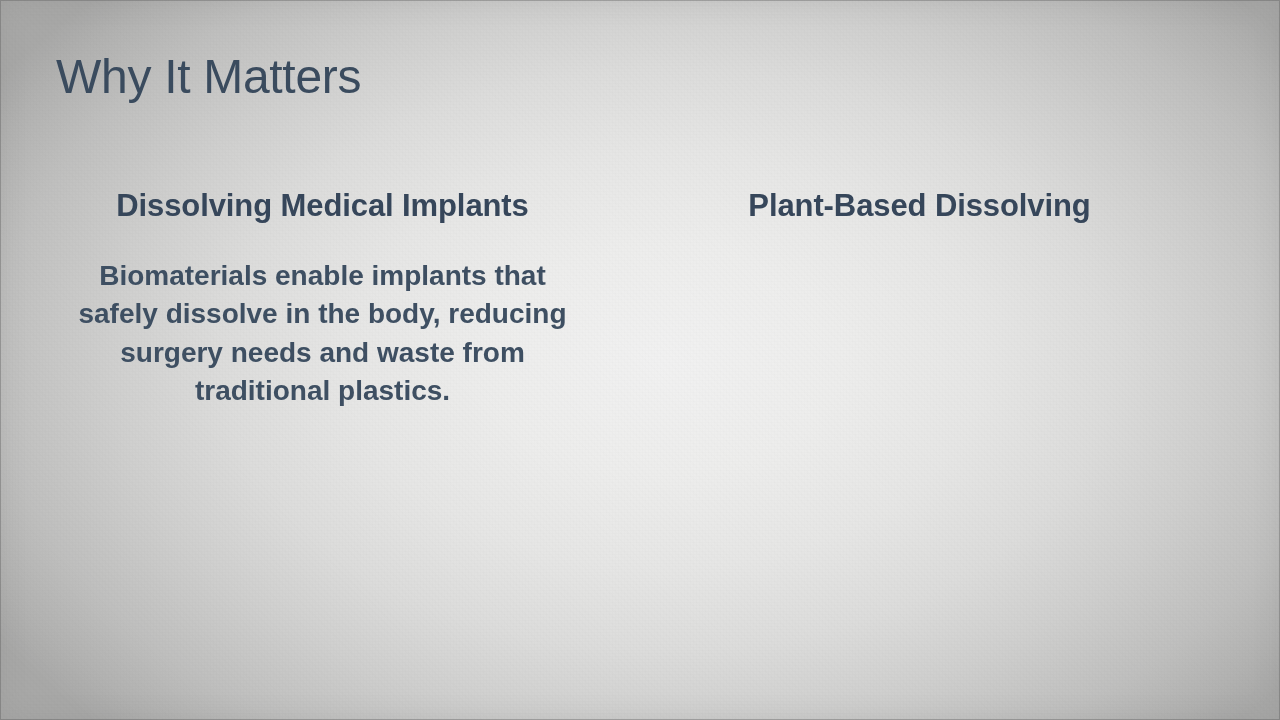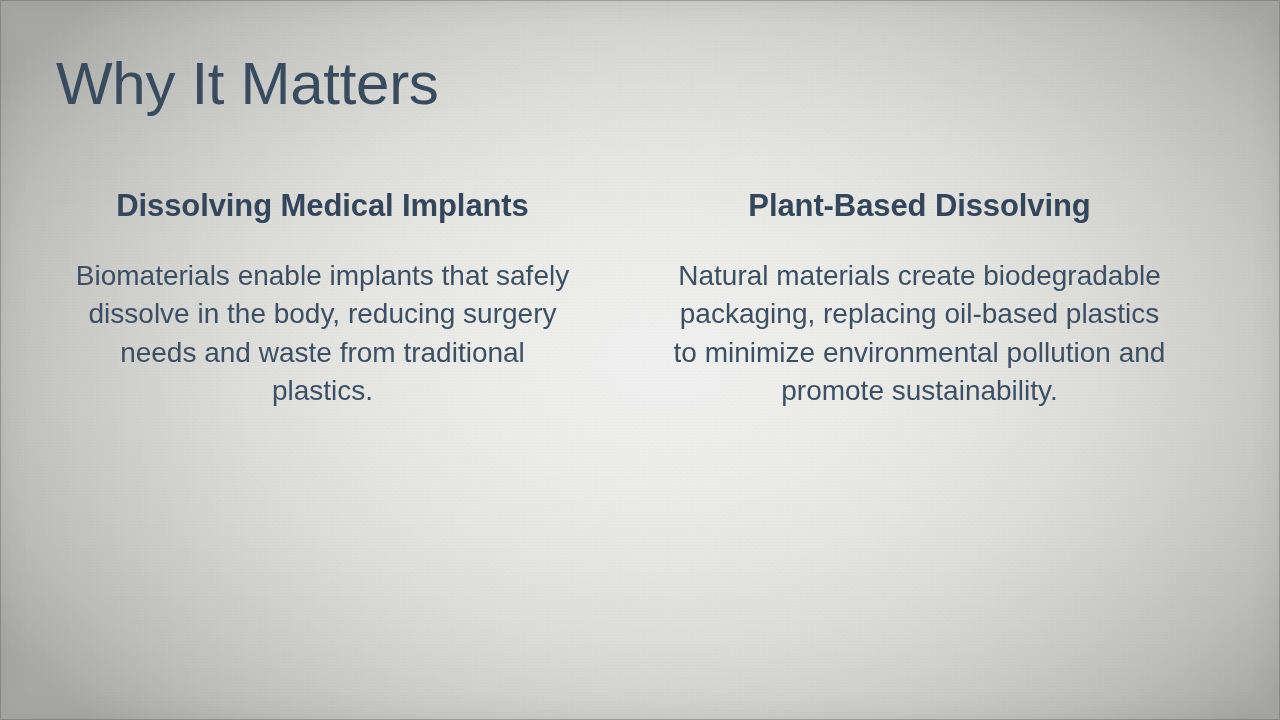--- a/index.html
+++ b/index.html
@@ -69,21 +69,21 @@
     position: absolute;
     inset: 0;
     z-index: 3;
   }
 
   .slide-title {
     position: absolute;
     left: 56px;
     top: 50px;
     margin: 0;
-    font-size: 60px;
+    font-size: 48px;
     font-weight: 400;
     line-height: 1.12;
     letter-spacing: -0.3px;
     color: #3a4b5e;
     white-space: nowrap;
   }
 
   .columns {
     position: absolute;
     left: 56px;
@@ -104,21 +104,21 @@
     font-size: 31px;
     font-weight: 700;
     line-height: 1.18;
     letter-spacing: -0.1px;
     color: #36465a;
   }
 
   .col-body {
     margin: 16px;
     font-size: 28px;
-    font-weight: 400;
+    font-weight: 700;
     line-height: 38.5px;
     letter-spacing: 0px;
     color: #3e4f62;
   }
 </style>
 </head>
 <body>
 
 <div id="slide">
 
@@ -131,18 +131,17 @@
 
     <div class="columns">
 
       <div class="column">
         <h2 class="col-heading">Dissolving Medical Implants</h2>
         <p class="col-body">Biomaterials enable implants that safely dissolve in the body, reducing surgery needs and waste from traditional plastics.</p>
       </div>
 
       <div class="column">
         <h2 class="col-heading">Plant-Based Dissolving</h2>
-        <p class="col-body">Natural materials create biodegradable packaging, replacing oil-based plastics to minimize environmental pollution and promote sustainability.</p>
       </div>
 
     </div>
   </div>
 </div>
 
 </body></html>

